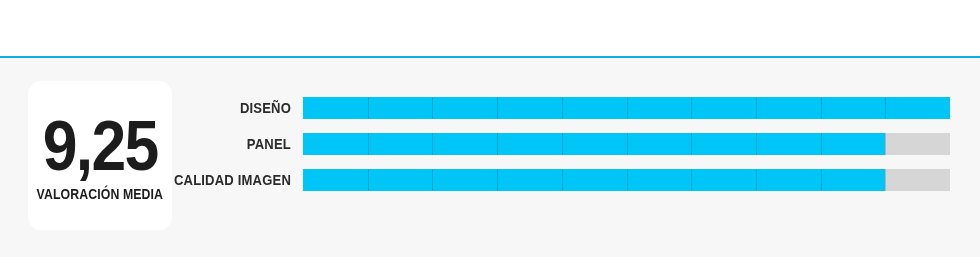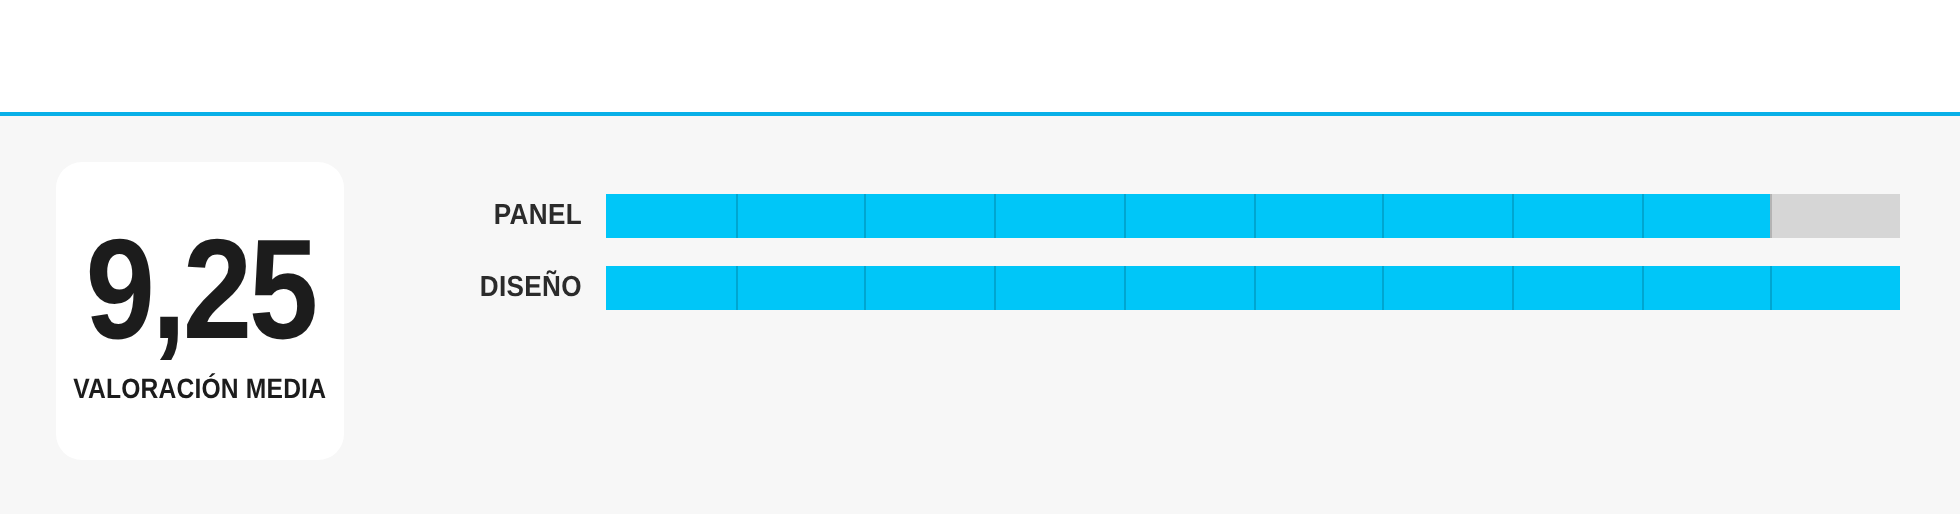--- a/index.html
+++ b/index.html
@@ -147,54 +147,71 @@
   <div class="accent-rule" style="background: rgb(9, 176, 232);"></div>
 
   <div class="panel" style="background: rgb(247, 247, 247);"></div>
 
   <div class="score-card" style="background: rgb(255, 255, 255);">
     <div class="score-value">9,25</div>
     <div class="score-caption">VALORACIÓN MEDIA</div>
   </div>
 
   <div class="bars">
+
+    <div class="bar-row">
+      <div class="bar-label">DISEÑO</div>
+      <div class="bar-track" style="background: rgb(214, 214, 214);">
+        <div class="bar-fill" style="width: 100%; background: rgb(0, 198, 248);"></div>
+        <div class="tick-layer">
+            <div class="tick" style="left: 10%;"></div>
+            <div class="tick" style="left: 20%;"></div>
+            <div class="tick" style="left: 30%;"></div>
+            <div class="tick" style="left: 40%;"></div>
+            <div class="tick" style="left: 50%;"></div>
+            <div class="tick" style="left: 60%;"></div>
+            <div class="tick" style="left: 70%;"></div>
+            <div class="tick" style="left: 80%;"></div>
+            <div class="tick" style="left: 90%;"></div>
+          </div>
+      </div>
+    </div>
 
     <div class="bar-row">
       <div class="bar-label">PANEL</div>
       <div class="bar-track" style="background: rgb(214, 214, 214);">
         <div class="bar-fill" style="width: 90%; background: rgb(0, 198, 248);"></div>
         <div class="tick-layer">
             <div class="tick" style="left: 10%;"></div>
             <div class="tick" style="left: 20%;"></div>
             <div class="tick" style="left: 30%;"></div>
             <div class="tick" style="left: 40%;"></div>
             <div class="tick" style="left: 50%;"></div>
             <div class="tick" style="left: 60%;"></div>
             <div class="tick" style="left: 70%;"></div>
             <div class="tick" style="left: 80%;"></div>
             <div class="tick" style="left: 90%;"></div>
           </div>
       </div>
     </div>
 
     <div class="bar-row">
-      <div class="bar-label">DISEÑO</div>
+      <div class="bar-label">CALIDAD IMAGEN</div>
       <div class="bar-track" style="background: rgb(214, 214, 214);">
-        <div class="bar-fill" style="width: 100%; background: rgb(0, 198, 248);"></div>
+        <div class="bar-fill" style="width: 90%; background: rgb(0, 198, 248);"></div>
         <div class="tick-layer">
             <div class="tick" style="left: 10%;"></div>
             <div class="tick" style="left: 20%;"></div>
             <div class="tick" style="left: 30%;"></div>
             <div class="tick" style="left: 40%;"></div>
             <div class="tick" style="left: 50%;"></div>
             <div class="tick" style="left: 60%;"></div>
             <div class="tick" style="left: 70%;"></div>
             <div class="tick" style="left: 80%;"></div>
             <div class="tick" style="left: 90%;"></div>
           </div>
       </div>
     </div>
 
 
-
   </div>
 
 </div>
 
 </body></html>

